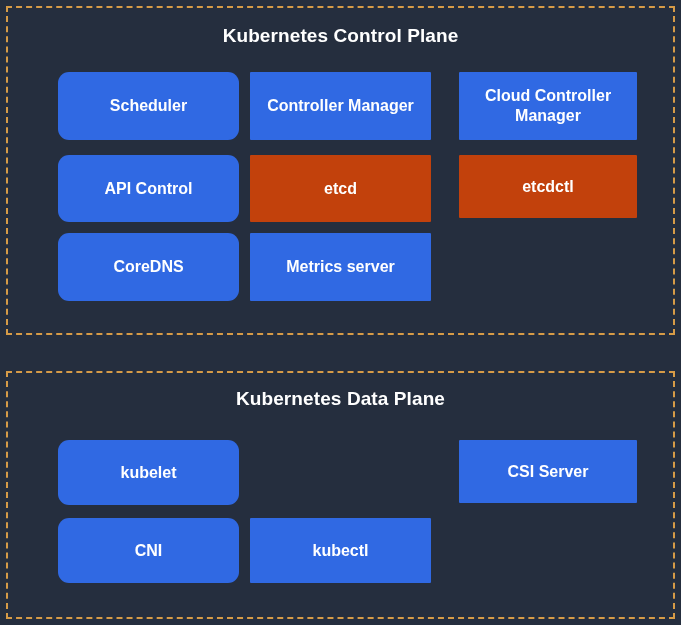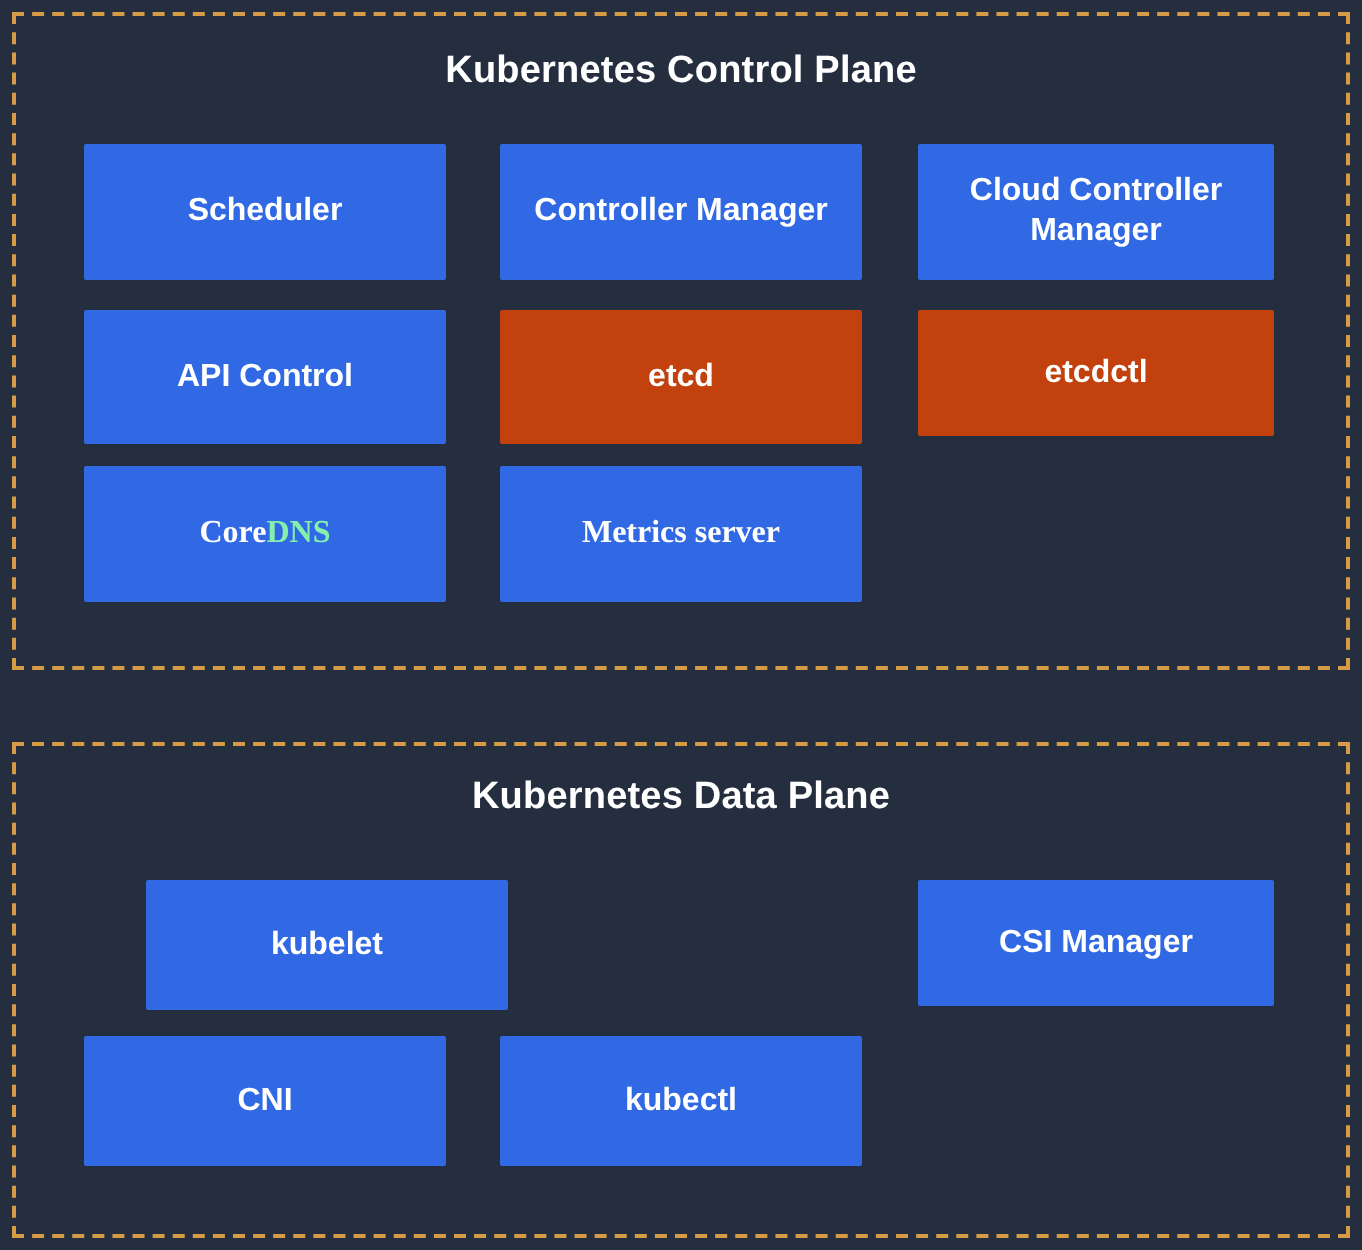--- a/index.html
+++ b/index.html
@@ -66,35 +66,35 @@
     font-size: 16px;
     font-weight: bold;
     line-height: 1.22;
     padding: 2px 6px;
     border-radius: 1px;
   }
 
   .node.blue  { background: #3069e3; }
   .node.cyan  { background: #c2410c; }
 
-  .node .dns-suffix { color: #86efac; }
+  .node .dns-suffix { color: #ffffff; }
 
   
-  .col1 { left: 34px;  width: 181px; }
+  .col1 { left: 50px;  width: 181px; border-radius: 11px; }
   .col2 { left: 242px; width: 181px; }
   .col3 { left: 451px; width: 178px; }
 
   
   .cp-r1 { top: 64px;  height: 68px; }
   .cp-r2 { top: 147px; height: 67px; }
   .cp-r2s{ top: 147px; height: 63px; text-align: center; }
-  .cp-r3 { top: 225px; height: 68px; font-family: Liberation Serif, serif; }
+  .cp-r3 { top: 225px; height: 68px; }
 
   
-  .dp-r1 { top: 67px;  height: 65px; margin-left: 31px; }
+  .dp-r1 { top: 67px;  height: 65px; }
   .dp-r1s{ top: 67px;  height: 63px; }
   .dp-r2 { top: 145px; height: 65px; }
 </style>
 </head>
 <body>
 
 <div class="canvas">
 
   <div class="plane" id="control-plane">
 
@@ -120,20 +120,20 @@
     <div class="node blue col2 cp-r3">Metrics server</div>
   </div>
 
   <div class="plane" id="data-plane">
 
     <div class="plane-title">Kubernetes Data Plane</div>
 
     <div class="node blue col1 dp-r1">kubelet</div>
 
 
-    <div class="node blue col3 dp-r1s">CSI Manager</div>
+    <div class="node blue col3 dp-r1s">CSI Server</div>
 
     <div class="node blue col1 dp-r2">CNI</div>
 
     <div class="node blue col2 dp-r2">kubectl</div>
   </div>
 
 </div>
 
 </body></html>

